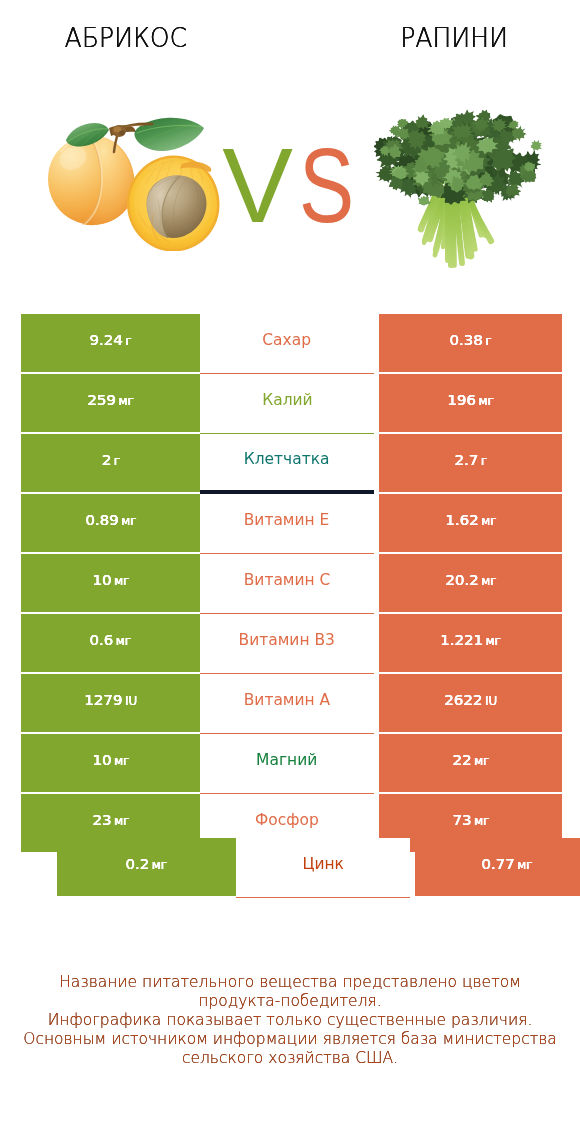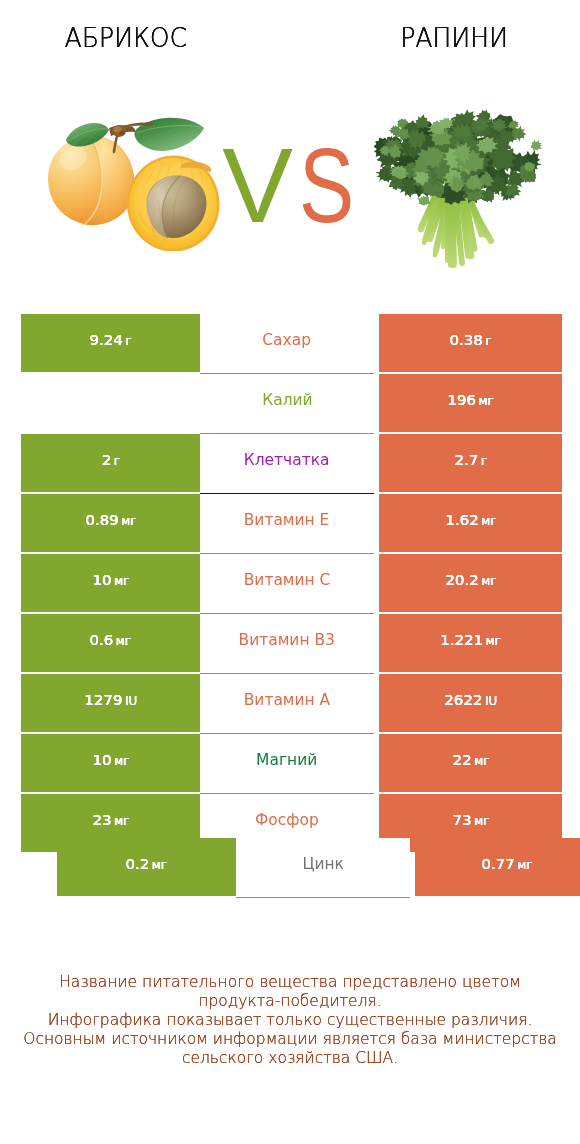--- a/index.html
+++ b/index.html
@@ -298,32 +298,35 @@
           <span class="vwrap"><span>9.24</span><span class="unit">г</span></span>
         </div>
         <div class="cell-m" style="color:#E06C48;border-bottom:1px solid #E06C48">
           <span>Сахар</span>
         </div>
         <div class="cell-r">
           <span class="vwrap"><span>0.38</span><span class="unit">г</span></span>
         </div>
       </div>
       <div class="row" style="top: 60px;">
+        <div class="cell-l">
+          <span class="vwrap"><span>259</span><span class="unit">мг</span></span>
+        </div>
         <div class="cell-m" style="color:#82A72F;border-bottom:1px solid #82A72F">
           <span>Калий</span>
         </div>
         <div class="cell-r">
           <span class="vwrap"><span>196</span><span class="unit">мг</span></span>
         </div>
       </div>
       <div class="row" style="top: 120px;">
         <div class="cell-l">
           <span class="vwrap"><span>2</span><span class="unit">г</span></span>
         </div>
-        <div class="cell-m" style="color:#a21caf;border-bottom:1px solid #0f172a">
+        <div class="cell-m" style="color:#0f766e;border-bottom:4px solid #0f172a">
           <span>Клетчатка</span>
         </div>
         <div class="cell-r">
           <span class="vwrap"><span>2.7</span><span class="unit">г</span></span>
         </div>
       </div>
       <div class="row" style="top: 180px;">
         <div class="cell-l">
           <span class="vwrap"><span>0.89</span><span class="unit">мг</span></span>
         </div>
@@ -386,21 +389,21 @@
           <span>Фосфор</span>
         </div>
         <div class="cell-r">
           <span class="vwrap"><span>73</span><span class="unit">мг</span></span>
         </div>
       </div>
       <div class="row" style="top: 524px; margin-left: 36px;">
         <div class="cell-l">
           <span class="vwrap"><span>0.2</span><span class="unit">мг</span></span>
         </div>
-        <div class="cell-m" style="color:#737373;border-bottom:1px solid #E06C48">
+        <div class="cell-m" style="color:#c2410c;border-bottom:1px solid #E06C48">
           <span>Цинк</span>
         </div>
         <div class="cell-r">
           <span class="vwrap"><span>0.77</span><span class="unit">мг</span></span>
         </div>
       </div>
     </div>
   <div class="footer" id="footer">
       <div><span>Название питательного вещества представлено цветом</span></div>
       <div><span>продукта-победителя.</span></div>

